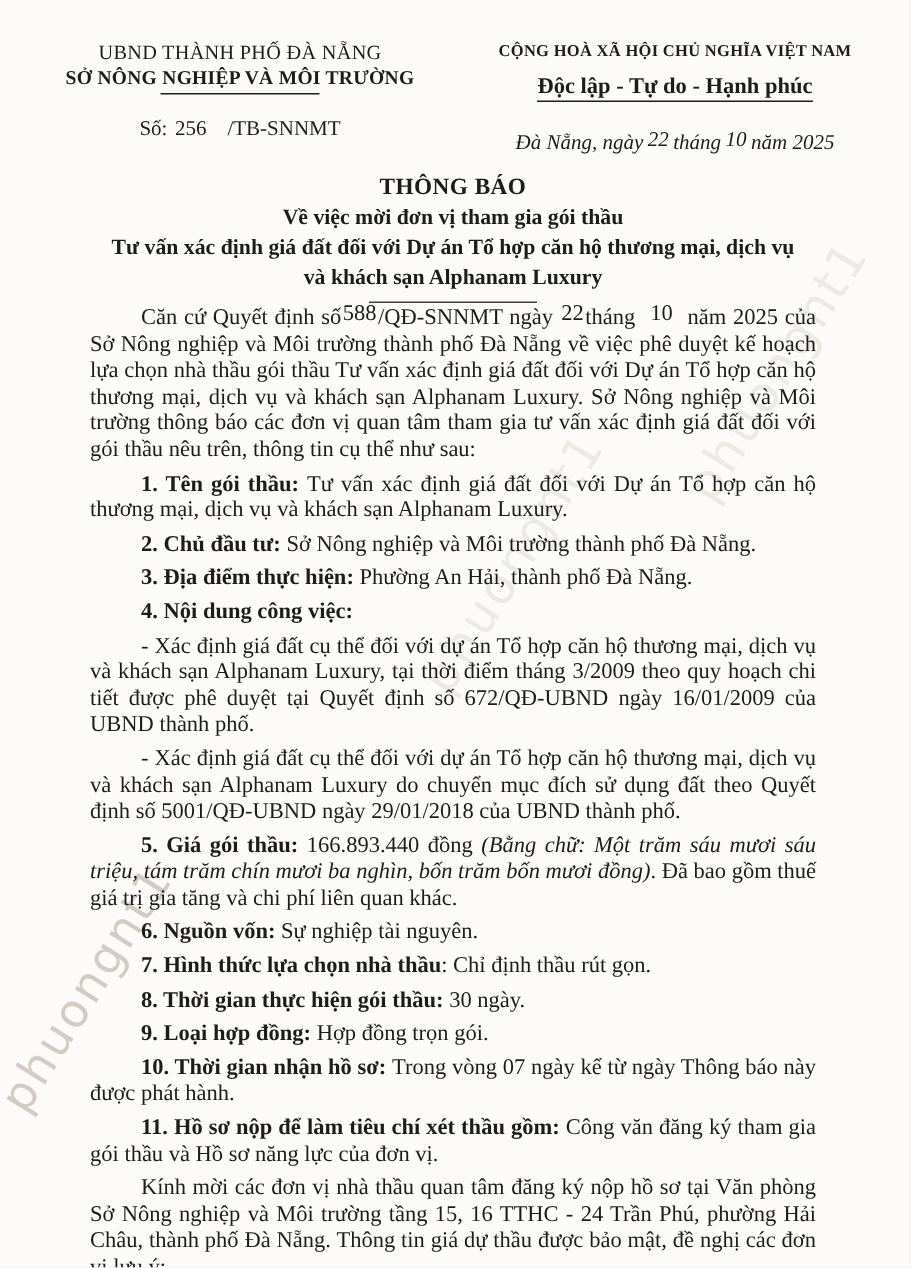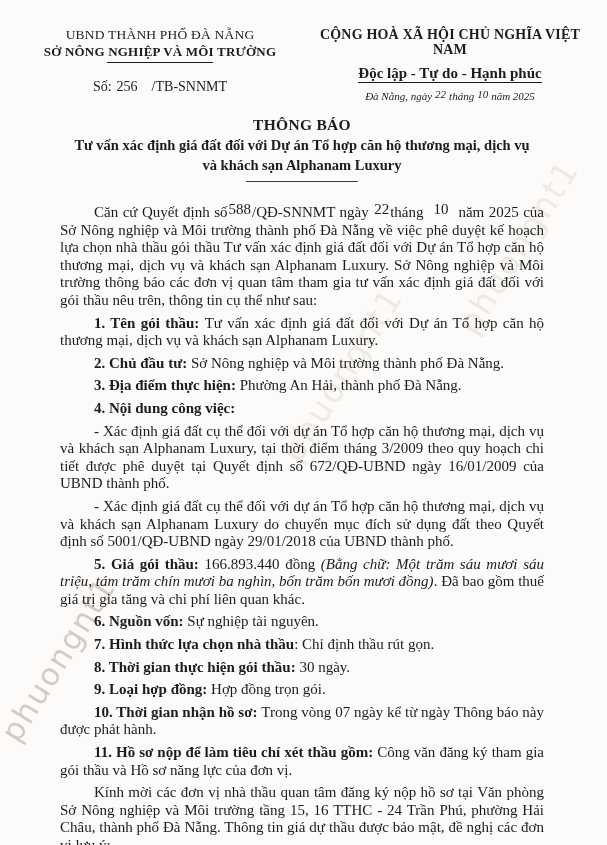--- a/index.html
+++ b/index.html
@@ -19,24 +19,24 @@
   .wm2{left:306px;top:430px;font-size:33px;opacity:.15;}
   .wm3{left:482px;top:302px;font-size:33px;opacity:.15;}
   
   .hdr-left{position:absolute;left:16px;top:27px;width:288px;text-align:center;line-height:15px;}
   .hdr-right{position:absolute;left:304px;top:27px;width:292px;text-align:center;line-height:15px;}
   .org-parent{font-size:13.5px;letter-spacing:.2px;}
   .org-name{font-size:13px;font-weight:bold;margin-top:2px;letter-spacing:.2px;}
   .org-underline{width:106px;border-top:1.8px solid #1c1c1c;margin:3px auto 0;}
   .doc-number{margin-top:16px;font-size:14px;}
   .doc-number .num{margin:0 14px 0 5px;}
-  .motto1{font-size:14px;font-weight:bold;letter-spacing:.2px;}
+  .motto1{font-size:11px;font-weight:bold;letter-spacing:.2px;}
   .motto2{margin-top:9px;font-size:15px;font-weight:bold;}
   .motto2 span{display:inline-block;border-bottom:1.8px solid #1c1c1c;padding-bottom:1px;}
-  .issue-date{margin-top:6px;font-size:11px;font-style:italic;}
+  .issue-date{margin-top:20px;font-size:14px;font-style:italic;}
   .issue-date .fill{position:relative;top:-2px;margin:0 3px;}
   
   .title-block{position:absolute;left:60px;top:116px;width:484px;text-align:center;}
   .doc-type{font-size:15.5px;font-weight:bold;letter-spacing:.3px;}
   .doc-sub{font-size:14.5px;font-weight:bold;line-height:18px;margin-top:2px;}
   .title-divider{width:112px;border-top:1.8px solid #3c3c3c;margin:7px auto 0;}
   
   .doc-body{
     position:absolute;left:60px;top:204px;width:484px;
     font-size:15px;line-height:17.6px;text-align:justify;
@@ -67,20 +67,21 @@
   <div class="hdr-right">
     <div class="motto1">CỘNG HOÀ XÃ HỘI CHỦ NGHĨA VIỆT NAM</div>
     <div class="motto2"><span>Độc lập - Tự do - Hạnh phúc</span></div>
     <div class="issue-date">
       <span>Đà Nẵng, ngày</span><span class="fill">22</span><span>tháng</span><span class="fill">10</span><span>năm 2025</span>
     </div>
   </div>
 
   <div class="title-block">
     <div class="doc-type">THÔNG BÁO</div>
+    <div class="doc-sub">Về việc mời đơn vị tham gia gói thầu</div>
     <div class="doc-sub">Tư vấn xác định giá đất đối với Dự án Tổ hợp căn hộ thương mại, dịch vụ</div>
     <div class="doc-sub">và khách sạn Alphanam Luxury</div>
     <div class="title-divider"></div>
   </div>
 
   <div class="doc-body">
       <p><span>Căn cứ Quyết định số</span><span class="ins">588</span><span>/QĐ-SNNMT ngày&nbsp;</span><span class="ins">22</span><span>tháng&nbsp; </span><span class="ins">10</span><span> &nbsp;năm 2025 của Sở Nông nghiệp và Môi trường thành phố Đà Nẵng về việc phê duyệt kế hoạch lựa chọn nhà thầu gói thầu Tư vấn xác định giá đất đối với Dự án Tổ hợp căn hộ thương mại, dịch vụ và khách sạn Alphanam Luxury. Sở Nông nghiệp và Môi trường thông báo các đơn vị quan tâm tham gia tư vấn xác định giá đất đối với gói thầu nêu trên, thông tin cụ thể như sau:</span></p>
       <p><span class="b">1. Tên gói thầu: </span><span>Tư vấn xác định giá đất đối với Dự án Tổ hợp căn hộ thương mại, dịch vụ và khách sạn Alphanam Luxury.</span></p>
       <p><span class="b">2. Chủ đầu tư: </span><span>Sở Nông nghiệp và Môi trường thành phố Đà Nẵng.</span></p>
       <p><span class="b">3. Địa điểm thực hiện: </span><span>Phường An Hải, thành phố Đà Nẵng.</span></p>

